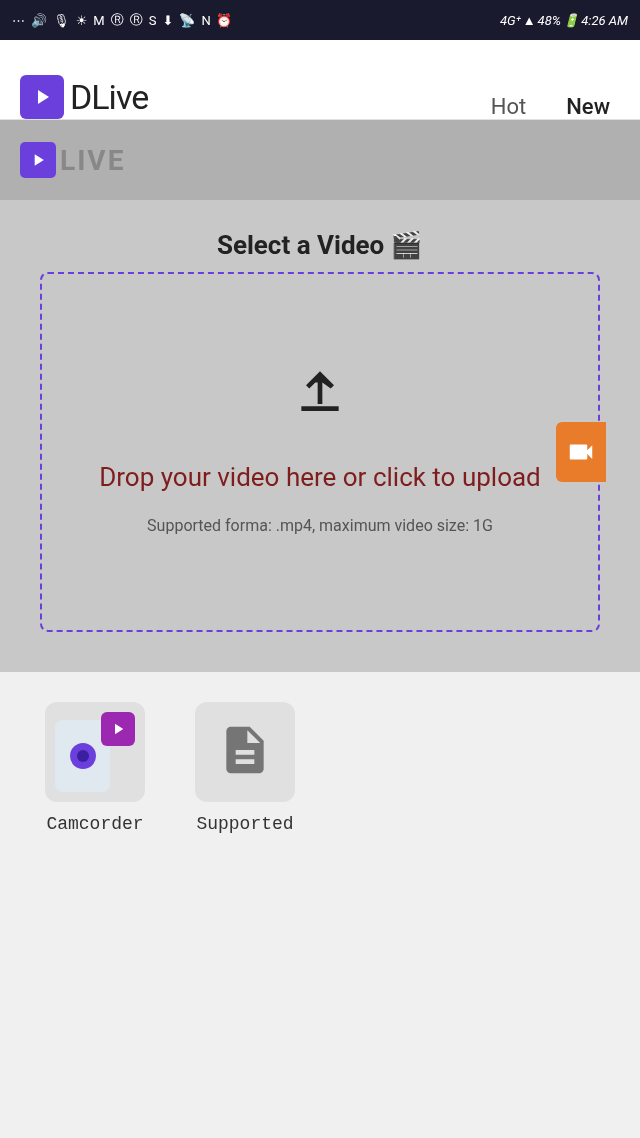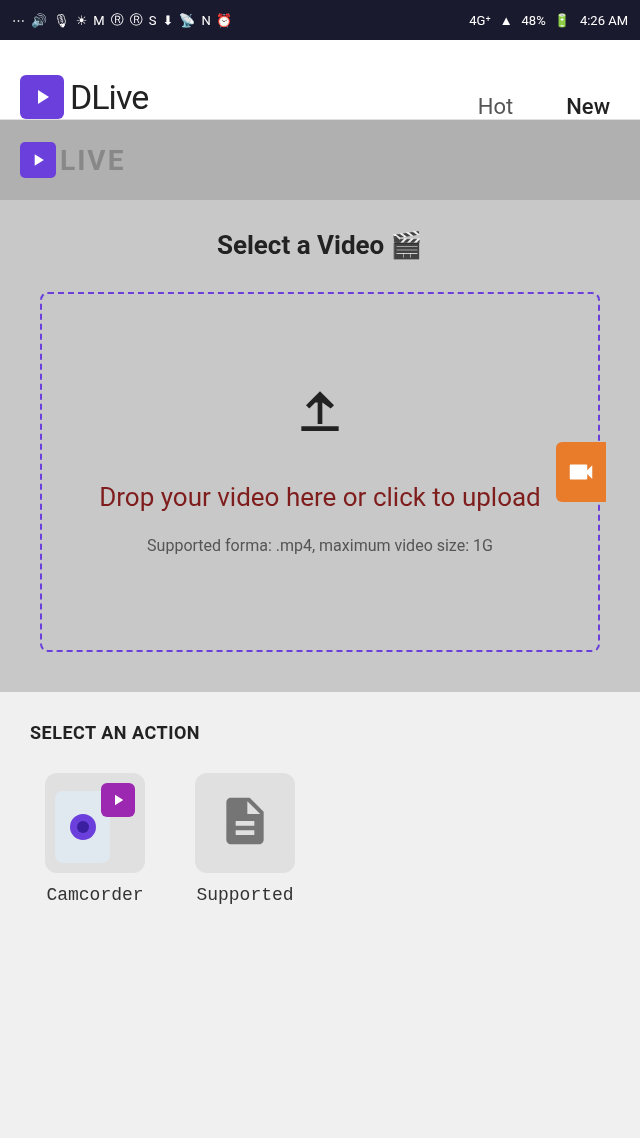--- a/index.html
+++ b/index.html
@@ -25,22 +25,23 @@
       font-size: 13px;
     }
     .status-left {
       display: flex;
       align-items: center;
       gap: 6px;
     }
     .status-right {
       display: flex;
       align-items: center;
-      gap: 9px;
+      gap: 2px;
       font-size: 13px;
+      font-style: italic;
     }
     .status-icon {
       font-size: 13px;
     }
 
     
     .header {
       width: 640px;
       height: 80px;
       background: #ffffff;
@@ -71,21 +72,21 @@
       fill: white;
     }
     .logo-text {
       font-size: 34px;
       font-weight: 400;
       color: #222;
       letter-spacing: -1px;
     }
     .nav-links {
       display: flex;
-      gap: 53px;
+      gap: 40px;
       margin-right: 10px;
     }
     .nav-link {
       font-size: 22px;
       color: #555;
       text-decoration: none;
       cursor: pointer;
     }
     .nav-link.active {
       color: #222;
@@ -133,21 +134,21 @@
     
     .upload-section {
       padding: 30px 40px 40px;
       background: #c8c8c8;
     }
     .upload-title {
       text-align: center;
       font-size: 26px;
       font-weight: 700;
       color: #222;
-      margin-bottom: 32px;
+      margin-bottom: 12px;
     }
     .upload-dropzone {
       border: 2.5px dashed #6b3fdb;
       border-radius: 8px;
       background: #c8c8c8;
       min-height: 360px;
       display: flex;
       flex-direction: column;
       align-items: center;
       justify-content: center;
@@ -379,21 +380,20 @@
         <svg viewBox="0 0 24 24">
           <path d="M17 10.5V7c0-.55-.45-1-1-1H4c-.55 0-1 .45-1 1v10c0 .55.45 1 1 1h12c.55 0 1-.45 1-1v-3.5l4 4v-11l-4 4z"></path>
         </svg>
       </div>
     </div>
   </div>
 
 </div>
 
 <div class="action-section">
-  <div class="action-title">SELECT AN ACTION</div>
 
   <div class="action-buttons">
 
     <div class="action-btn">
       <div class="action-icon-box">
         <div class="camcorder-composite">
 
           <div class="camcorder-body">
             <div class="camcorder-lens">
               <div class="camcorder-lens-inner"></div>

